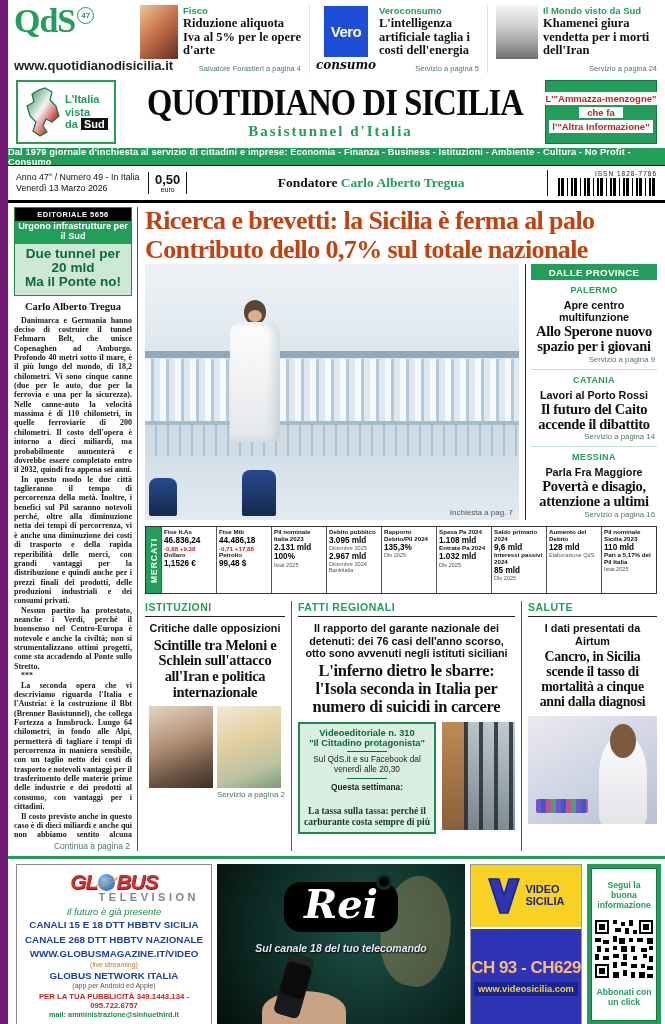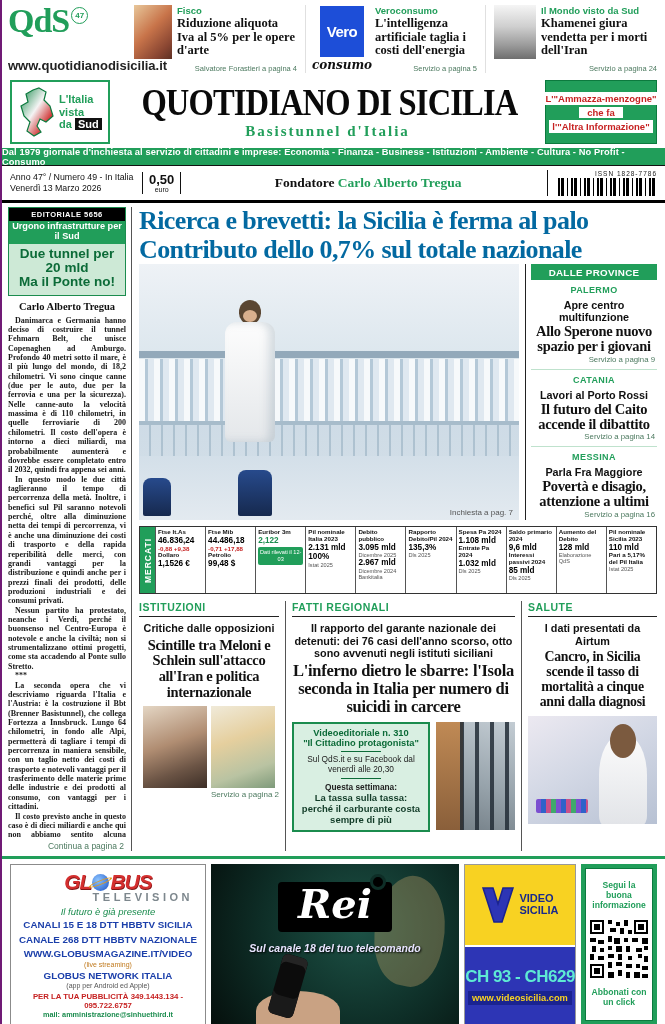--- a/index.html
+++ b/index.html
@@ -1,18 +1,18 @@
 <!DOCTYPE html>
 <html lang="it"><head>
 <meta charset="utf-8">
 <style>
   * { box-sizing: border-box; margin: 0; padding: 0; }
   html,body { width:665px; background:#f6f6f4; }
   body { font-family:"Liberation Sans", sans-serif; color:#111; }
-  .page { position:relative; width:665px; height:1024px; background:#fff; overflow:hidden; border-left:2px solid #701a75; }
+  .page { position:relative; width:665px; height:1024px; background:#fff; overflow:hidden; border-left:8px solid #701a75; }
 
   
   .topbar { height:76px; display:flex; align-items:stretch; padding:5px 8px 3px 6px; gap:8px; }
   .qds-block { width:118px; display:flex; flex-direction:column; justify-content:space-between; }
   .qds-logo { display:flex; align-items:flex-start; }
   .qds-text { font-family:"Liberation Serif",serif; font-weight:700; font-size:34px; line-height:0.95; color:#219e5a; letter-spacing:-1px; }
   .qds-badge { margin-left:2px; margin-top:2px; width:17px; height:17px; border:1.5px solid #219e5a; border-radius:50%; color:#219e5a; font-size:8px; font-weight:700; display:flex; align-items:center; justify-content:center; }
   .qds-url { font-size:13px; font-weight:700; color:#222; }
   .teaser { flex:1; display:flex; gap:5px; }
   .teaser + .teaser { border-left:1px solid #e0e0e0; padding-left:8px; }
@@ -59,21 +59,21 @@
   .ed-box { border:1px solid #1b8c4e; background:#cde9d6; text-align:center; }
   .ed-label { background:#000000; color:#fff; font-weight:800; font-size:7.5px; letter-spacing:0.5px; padding:2px 0; }
   .ed-kicker { background:#219e5a; color:#fff; font-weight:700; font-size:9.2px; padding:0 2px 3px; }
   .ed-title { color:#0c6b38; font-weight:800; font-size:13.5px; line-height:1.05; padding:3px 2px 5px; }
   .ed-byline { font-family:"Liberation Serif",serif; font-weight:700; font-size:10.5px; text-align:center; margin:5px 0 4px; }
   .ed-text { flex:1; overflow:hidden; font-family:"Liberation Serif",serif; font-weight:700; font-size:8px; line-height:1.17; text-align:justify; color:#1a1a1a; }
   .ed-text p { text-indent:7px; }
   .ed-continua { text-align:right; font-size:8.5px; color:#4d7a60; padding:3px 2px 0; }
 
   .right-area { flex:1; display:flex; flex-direction:column; padding-left:7px; }
-  .lead-title { font-family:"Liberation Serif",serif; font-weight:700; font-size:26px; line-height:1.1; letter-spacing:-0.6px; color:#0369a1; }
+  .lead-title { font-family:"Liberation Serif",serif; font-weight:700; font-size:26px; line-height:1.1; letter-spacing:-0.6px; color:#c2410c; }
   .lead-sub { font-weight:700; font-size:12.8px; margin:4px 0 6px; letter-spacing:-0.2px; }
   .photo-row { display:flex; height:256px; }
   .lead-photo { flex:1; position:relative; background:linear-gradient(180deg,#eef2f6 0%,#dde7ee 35%,#cddbe6 65%,#e3eaf0 100%); overflow:hidden; }
   .machine-rail { position:absolute; left:0; right:0; top:34%; height:7px; background:#93a9ba; }
   .machine { position:absolute; left:0; right:0; top:37%; height:26%; background:repeating-linear-gradient(90deg,#f6f9fb 0 6px,#b4c8d7 6px 9px,#dfe8f0 9px 15px); border-bottom:4px solid #a7bccb; }
   .machine-low { position:absolute; left:0; right:0; top:63%; height:12%; background:repeating-linear-gradient(90deg,#cfdce6 0 10px,#9fb6c6 10px 12px); opacity:.7; }
   .person { position:absolute; left:21%; top:14%; width:64px; height:170px; }
   .person .hair { position:absolute; left:20px; top:0; width:22px; height:24px; border-radius:50% 50% 45% 45%; background:#5a4632; }
   .person .face { position:absolute; left:24px; top:10px; width:14px; height:12px; border-radius:50%; background:#d9b08e; }
   .person .coat { position:absolute; left:6px; top:22px; width:50px; height:120px; border-radius:12px 12px 6px 6px; background:linear-gradient(180deg,#fdfdfd,#e4e7ea); box-shadow:inset -6px 0 8px rgba(140,160,175,.35); }
@@ -119,21 +119,21 @@
   .ist-ph { width:64px; height:82px; }
   .ph-schlein { background:linear-gradient(160deg,#e4d6c4 0%,#b08d72 45%,#6b5445 75%,#3c2e26 100%); }
   .ph-meloni { background:linear-gradient(160deg,#f0ead9 0%,#e5cf9e 40%,#b9c3a2 75%,#7e9a7a 100%); }
   .fatti-body { display:flex; gap:6px; margin-top:6px; }
   .video-box { width:138px; flex:none; border:2px solid #1b8c4e; background:#d9efe2; padding:4px 4px; text-align:center; }
   .vb-l1 { color:#0c6b38; font-weight:800; font-size:9.3px; }
   .vb-l2 { color:#0c6b38; font-weight:800; font-size:9.3px; }
   .vb-div { width:40px; height:1px; background:#0c6b38; margin:3px auto; }
   .vb-l3 { font-size:8.3px; color:#222; line-height:1.2; }
   .vb-l4 { font-weight:700; font-size:8.3px; margin-top:3px; color:#222; }
-  .vb-l5 { font-family:Liberation Sans, sans-serif; font-weight:700; color:#123c28; font-size:9.5px; line-height:1.15; margin-top:1px; }
+  .vb-l5 { font-family:Liberation Serif, serif; font-weight:700; color:#123c28; font-size:9.5px; line-height:1.15; margin-top:14px; }
   .prison-photo { flex:1; height:108px; position:relative; background:linear-gradient(200deg,#c3ccd3 0%,#97a3ab 55%,#707b83 100%); overflow:hidden; }
   .prison-photo::before { content:""; position:absolute; left:0; top:0; width:34%; height:100%; background:linear-gradient(180deg,#c08a55,#8a5f3a); }
   .prison-bars { position:absolute; inset:0; background:repeating-linear-gradient(90deg,rgba(35,45,55,.85) 0 4px,transparent 4px 15px); left:30%; }
   .salute-photo { height:108px; margin-top:6px; position:relative; background:linear-gradient(150deg,#ece9f1 0%,#d3d8e5 45%,#b7c1d3 100%); overflow:hidden; }
   .salute-photo .coat2 { position:absolute; right:8%; top:18%; width:48px; height:90px; border-radius:45% 45% 10% 10%; background:linear-gradient(180deg,#fbfbfb,#e2e4e8); }
   .salute-photo .hair2 { position:absolute; right:16%; top:8%; width:26px; height:34px; border-radius:50%; background:#7b5a3f; }
   .salute-photo .vials { position:absolute; left:6%; bottom:10%; width:52px; height:14px; background:repeating-linear-gradient(90deg,#7b4fd0 0 5px,#2f62c9 5px 10px,#c94f89 10px 15px,#3fa96b 15px 20px); border-radius:2px; }
 
   
   .ads-rule { border-top:3px solid #219e5a; margin-top:5px; }
@@ -145,31 +145,31 @@
   .globe::after { content:""; position:absolute; inset:3px -4px; border:2px solid #e09a1e; border-radius:50%; transform:rotate(-22deg) scaleY(.4); }
   .tv-word { font-size:11px; letter-spacing:3.5px; color:#7d878d; font-weight:700; margin-top:-3px; text-align:right; padding-right:8px; }
   .g-slogan { color:#1b8c4e; font-size:9.5px; font-style:italic; }
   .g-line { color:#1b3faa; font-weight:800; font-size:9.8px; line-height:1.25; }
   .g-small { font-size:7px; color:#c07a1e; }
   .g-small2 { font-size:7px; color:#555; }
   .g-pub { font-size:7.8px; font-weight:700; color:#c62121; }
   .g-mail { font-size:7.3px; font-weight:700; color:#1b8c4e; }
   .ad-rei { width:248px; flex:none; position:relative; background:radial-gradient(circle at 60% 40%,#1d5246 0%,#0e2e27 55%,#050f0c 100%); overflow:hidden; display:flex; flex-direction:column; align-items:center; }
   .ad-rei::before { content:""; position:absolute; right:14px; top:12px; width:70px; height:110px; background:#c9a76a; opacity:.35; border-radius:46% 60% 40% 55%; transform:rotate(12deg); }
-  .rei-box { margin-top:18px; background:#000; border-radius:4px; padding:2px 20px 8px; position:relative; }
+  .rei-box { margin-top:18px; background:#000; border-radius:17px; padding:2px 20px 8px; position:relative; }
   .rei-txt { font-family:"DejaVu Serif",serif; font-style:italic; font-weight:700; font-size:40px; color:#fff; line-height:1; }
   .rei-dot { position:absolute; top:-8px; right:6px; width:16px; height:16px; border-radius:50%; background:#000; border:3px solid #0e2e27; }
   .rei-tag { margin-top:10px; color:#e8e5ff; font-style:italic; font-weight:700; font-size:10.5px; text-shadow:1px 1px 2px #000; z-index:2; }
   .rei-hand { position:absolute; bottom:-6px; left:18%; width:84px; height:40px; background:#c9a283; border-radius:50% 50% 0 0; }
   .rei-remote { position:absolute; bottom:8px; left:26%; width:26px; height:62px; background:#0c0c0c; border-radius:6px; transform:rotate(16deg); box-shadow:inset 0 8px 0 #242424, inset 0 -20px 0 #1a1a1a; }
   .ad-vs { width:112px; flex:none; display:flex; flex-direction:column; border:1px solid #999; }
-  .vs-top { height:80px; background:#f8d222; display:flex; align-items:center; justify-content:center; gap:4px; }
+  .vs-top { height:62px; background:#f8d222; display:flex; align-items:center; justify-content:center; gap:4px; }
   .vs-name { color:#1a2a8c; font-weight:800; font-size:11px; line-height:1.05; }
   .vs-bottom { flex:1; background:#2d35b5; display:flex; flex-direction:column; align-items:center; justify-content:center; gap:4px; border-top:2px solid #fff; }
-  .vs-ch { color:#5eead4; font-weight:800; font-size:17px; letter-spacing:-0.5px; }
+  .vs-ch { color:#fdba74; font-weight:800; font-size:17px; letter-spacing:-0.5px; }
   .vs-site { color:#f8d222; font-weight:700; font-size:9.3px; background:#1a2390; padding:2px 4px; }
   .ad-sub { flex:1; background:#219e5a; padding:4px; }
   .sub-card { height:100%; background:#fff; border:1px solid #0c7a3e; display:flex; flex-direction:column; align-items:center; justify-content:space-evenly; padding:3px; text-align:center; }
   .sub-txt { color:#219e5a; font-weight:800; font-size:8.6px; line-height:1.15; }
 </style>
 </head>
 <body>
 
 <div class="page">
 
@@ -336,25 +336,20 @@
           <div class="msub">-0,88  +9,38</div>
           <div class="mh">Dollaro</div>
             <div class="mv">1,1526 €</div>
         </div>
         <div class="mcell">
           <div class="mh">Ftse Mib</div>
             <div class="mv">44.486,18</div>
           <div class="msub">-0,71  +17,88</div>
           <div class="mh">Petrolio</div>
             <div class="mv">99,48 $</div>
-        </div>
-        <div class="mcell">
-          <div class="mh">Euribor 3m</div>
-            <div class="mv green">2,122</div>
-          <div class="mbadge">Dati rilevati il 12-03</div>
         </div>
         <div class="mcell">
           <div class="mh">Pil nominale Italia 2023</div>
             <div class="mv">2.131 mld</div>
           <div class="mv">100%</div>
             <div class="mnote">Istat 2025</div>
         </div>
         <div class="mcell">
           <div class="mh">Debito pubblico</div>
             <div class="mv">3.095 mld</div>

